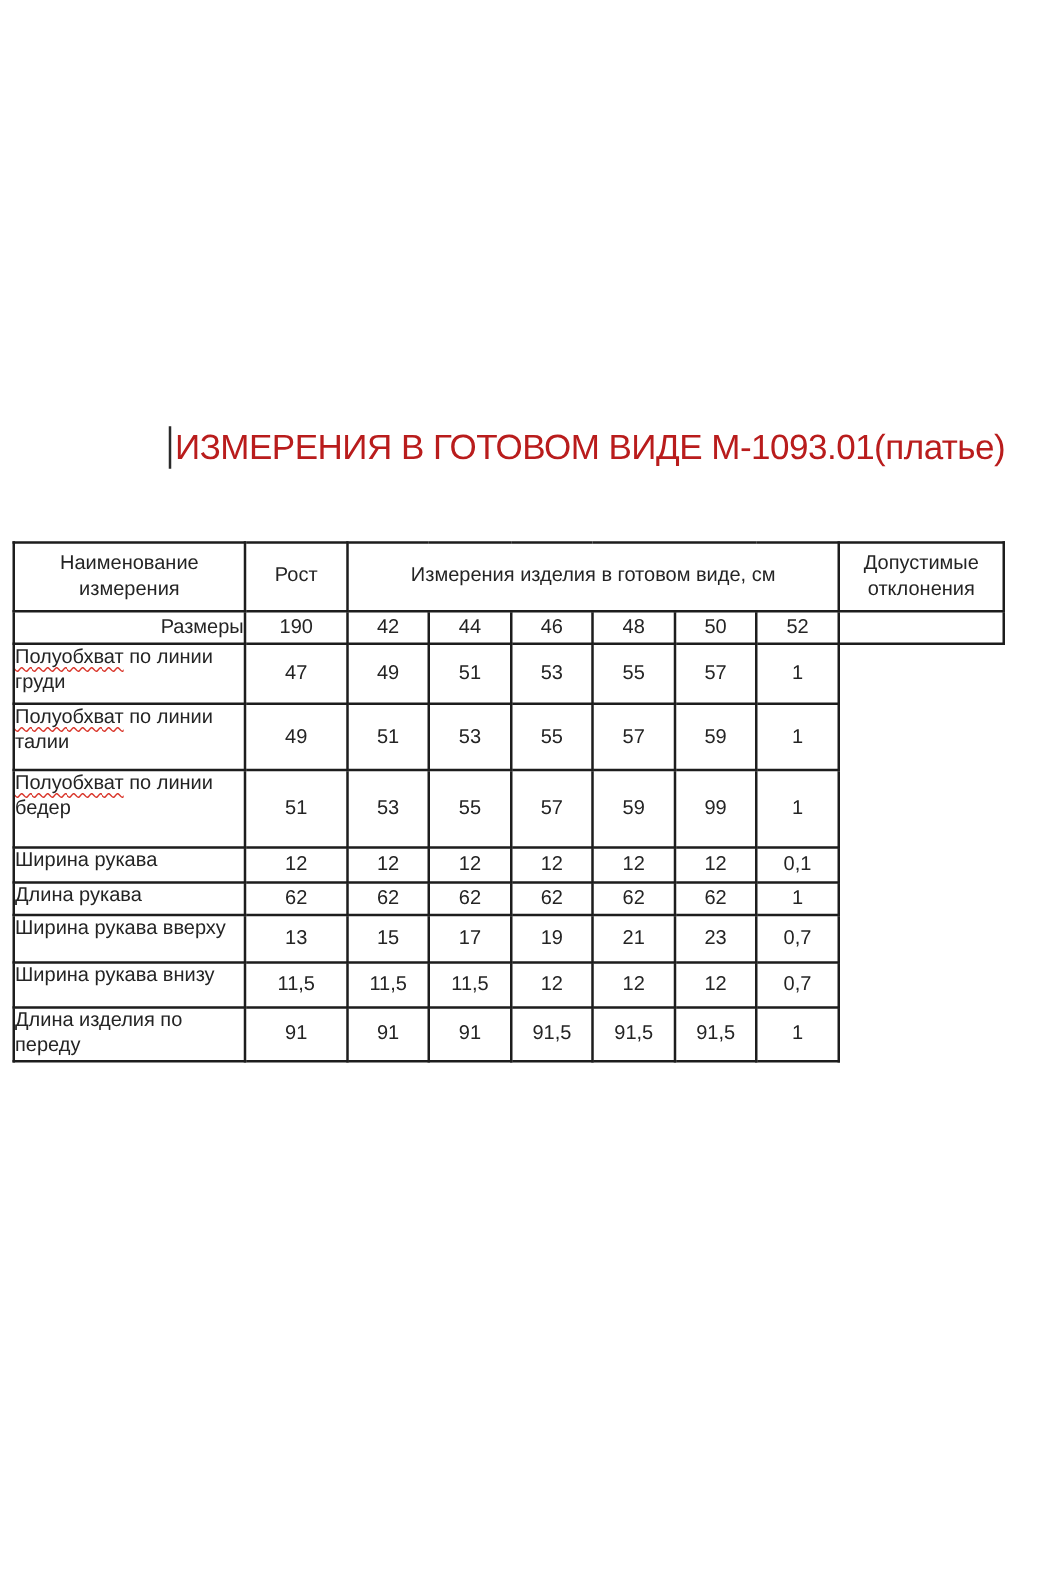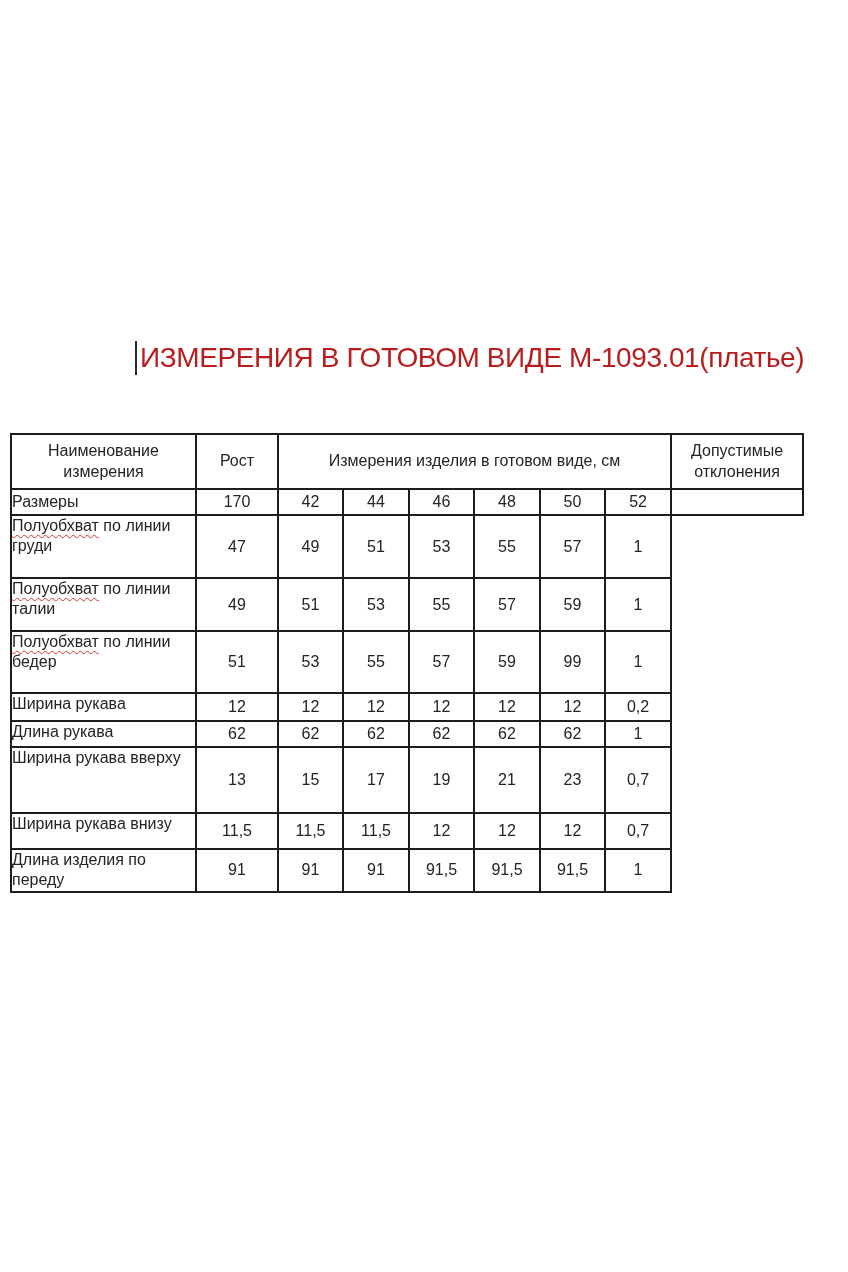--- a/index.html
+++ b/index.html
@@ -31,38 +31,38 @@
     padding:0;
     font-size:16px;color:#242424;
     background:#ffffff;
     overflow:hidden;
   }
   .h-cell{text-align:center;vertical-align:middle;line-height:1.3;padding:2px}
   .c-label{
     text-align:left;vertical-align:top;
     padding:3px 4px 2px 7px;line-height:1.28;
   }
-  .sizes-label{text-align:left;vertical-align:middle;padding:0}
+  .sizes-label{text-align:right;vertical-align:middle;padding:0}
   .rost{text-align:center;vertical-align:middle;font-size:17px}
   td.v{text-align:center;vertical-align:middle;font-size:17px}
   .misspelled{
     text-decoration-line:underline;
     text-decoration-style:wavy;
     text-decoration-color:#d9352a;
     text-decoration-thickness:1px;
     text-underline-offset:3px;
   }
   tr.h-header{height:55px}
   tr.h-sizes{height:26px}
-  tr.r0{height:63px}
+  tr.r0{height:48px}
   tr.r1{height:53px}
   tr.r2{height:62px}
   tr.r3{height:28px}
   tr.r4{height:26px}
-  tr.r5{height:66px}
+  tr.r5{height:38px}
   tr.r6{height:36px}
   tr.r7{height:39px}
 </style>
 </head>
 <body>
 
 <div class="doc-title">
   <span class="caret"></span>
   <span>ИЗМЕРЕНИЯ В ГОТОВОМ ВИДЕ М-1093.01(платье)</span>
 </div>
@@ -81,21 +81,21 @@
   </colgroup>
   <tbody>
     <tr class="h-header">
       <td class="h-cell">Наименование измерения</td>
       <td class="h-cell">Рост</td>
       <td class="h-cell" colspan="6">Измерения изделия в готовом виде, см</td>
       <td class="h-cell">Допустимые отклонения</td>
     </tr>
     <tr class="h-sizes" id="sizes-row">
       <td class="sizes-label">Размеры</td>
-      <td class="rost" rowspan="9">170</td>
+      <td class="rost" rowspan="9">190</td>
       <td class="v">42</td>
         <td class="v">44</td>
         <td class="v">46</td>
         <td class="v">48</td>
         <td class="v">50</td>
         <td class="v">52</td>
         <td class="h-cell" id="sizes-tolerance"></td>
     </tr>
   </tbody>
   <tbody id="data-rows">
@@ -130,21 +130,21 @@
         <td class="v">1</td>
       </tr>
       <tr class="r3">
         <td class="c-label">Ширина рукава</td>
         <td class="v">12</td>
         <td class="v">12</td>
         <td class="v">12</td>
         <td class="v">12</td>
         <td class="v">12</td>
         <td class="v">12</td>
-        <td class="v">0,2</td>
+        <td class="v">0,1</td>
       </tr>
       <tr class="r4">
         <td class="c-label">Длина рукава</td>
         <td class="v">62</td>
         <td class="v">62</td>
         <td class="v">62</td>
         <td class="v">62</td>
         <td class="v">62</td>
         <td class="v">62</td>
         <td class="v">1</td>

